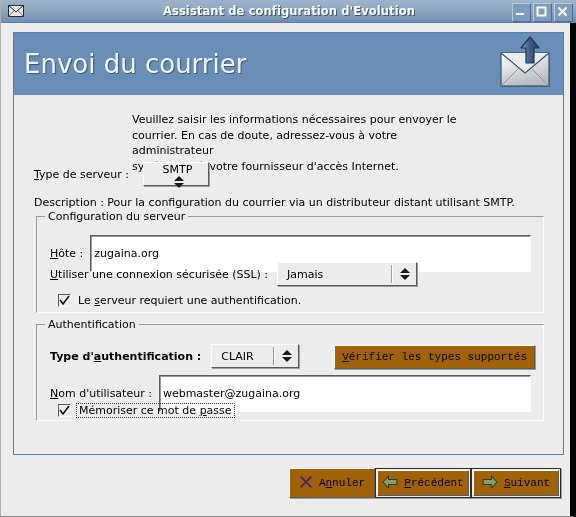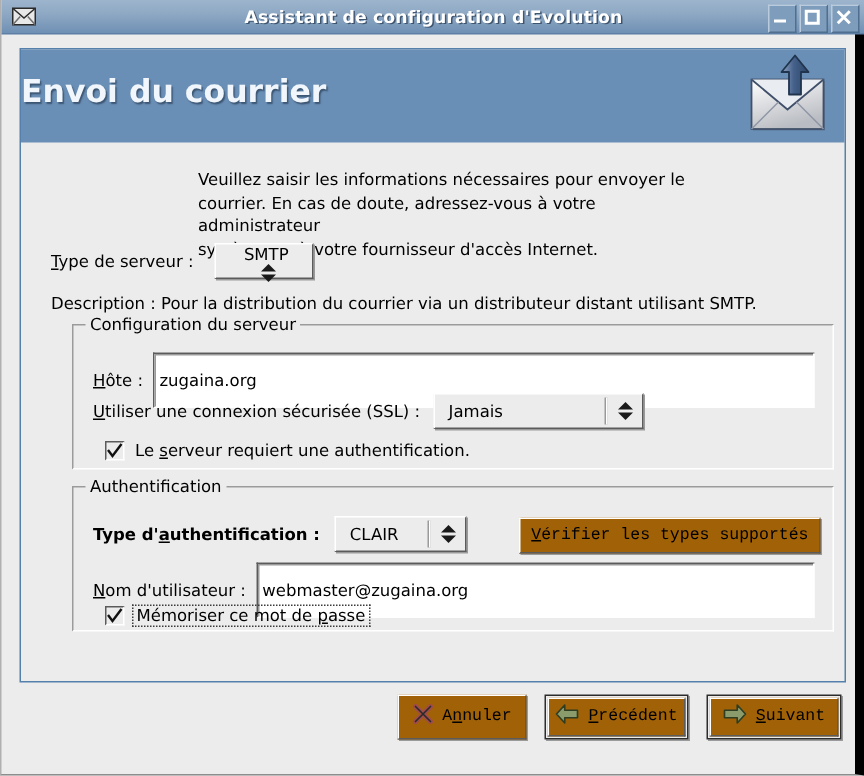--- a/index.html
+++ b/index.html
@@ -80,23 +80,23 @@
     box-sizing: border-box;
   }
   #banner {
     position: absolute;
     left: 0; top: 0;
     width: 549px; height: 62px;
     background: #6a8fb6;
   }
   #banner-title {
     position: absolute;
-    left: 0; top: 16px;
-    font-size: 21px;
-    font-weight: bold;
+    left: 10px; top: 16px;
+    font-size: 26px;
+    font-weight: normal;
     color: #f0f6fb;
     text-shadow: 1px 1px 1px rgba(35,55,80,0.65);
   }
   #banner-icon {
     position: absolute;
     right: 8px; top: 2px;
     width: 58px; height: 56px;
   }
 
   
@@ -169,21 +169,20 @@
     left: 20px; top: 163px;
     font-size: 11px;
   }
 
   
   .frame {
     position: absolute;
     border: 1px solid;
     border-color: #9b9b9b #ffffff #ffffff #9b9b9b;
     box-sizing: border-box;
-    margin-left: 12px;
   }
   .frame-title {
     position: absolute;
     top: -7px; left: 8px;
     background: #ececec;
     padding: 0 3px;
     font-size: 11px;
     color: #000;
   }
   #frame-server { left: 22px; top: 183px; width: 508px; height: 97px; }
@@ -268,22 +267,21 @@
     padding: 0 7px;
   }
 
   
   #btnbar {
     position: absolute;
     left: 0; top: 463px;
     width: 576px; height: 40px;
     display: flex;
     justify-content: flex-end;
-    align-items: flex-start;
-    gap: 12px;
+    align-items: center;
     padding-right: 16px;
     box-sizing: border-box;
   }
   #btn-cancel { width: 86px; height: 30px; }
   #wrap-prev  { width: 96px; height: 30px; }
   #wrap-next  { width: 90px; height: 30px; }
 </style>
 </head>
 <body>
 
@@ -360,21 +358,21 @@
       <span class="optmenu" style="width:66px;flex-direction:column;">
         <span class="val">SMTP</span>
         <span class="sep"></span>
         <span class="arrows">
           <span class="ar-up"></span>
             <span class="ar-dn"></span>
         </span>
       </span>
     </div>
 
-    <div id="desc">Description : Pour la distribution du courrier via un distributeur distant utilisant SMTP.</div>
+    <div id="desc">Description : Pour la configuration du courrier via un distributeur distant utilisant SMTP.</div>
 
     <div class="frame" id="frame-server">
       <span class="frame-title">Configuration du serveur</span>
 
       <div style="position:absolute;left:13px;top:18px;display:flex;align-items:center;width:481px;">
         <span class="fieldlabel" style="margin-right:7px;">
           <span class="u">H</span>ôte :</span>
         <span class="entry" style="flex:1;">
           <span>zugaina.org</span>
         </span>

